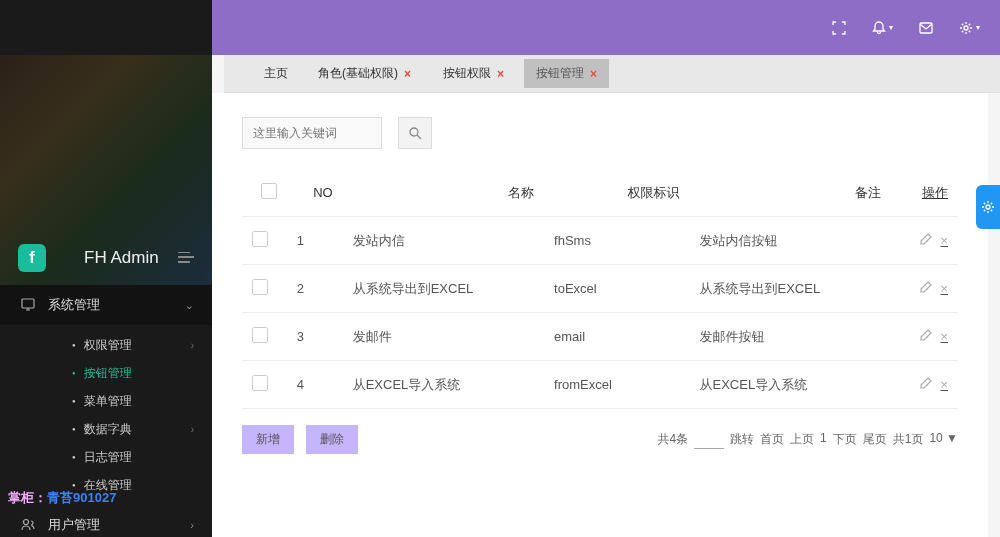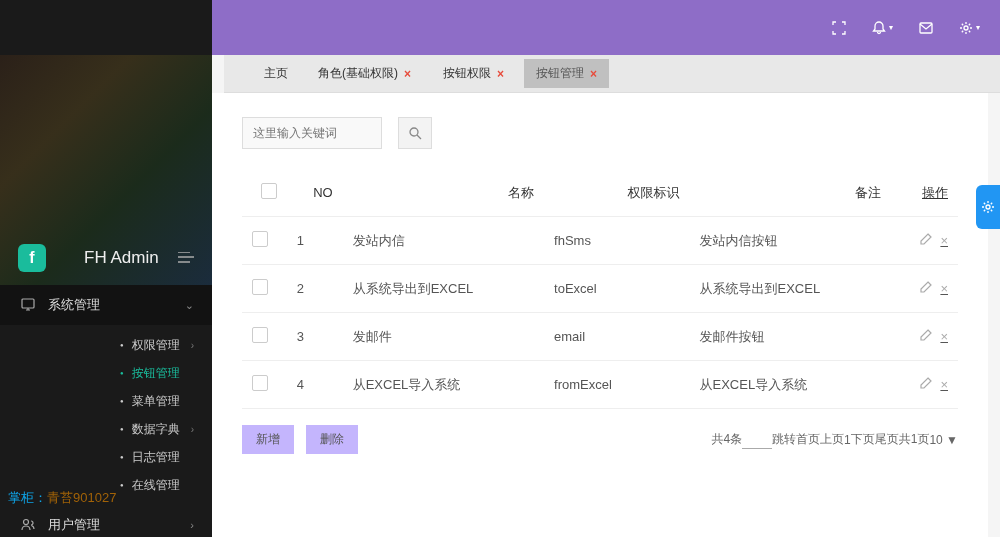--- a/index.html
+++ b/index.html
@@ -13,28 +13,28 @@
 .brand-logo { width: 28px; height: 28px; background: #1abc9c; border-radius: 6px; display: flex; align-items: center; justify-content: center; color: #fff; font-weight: bold; font-size: 16px; margin-right: 10px; }
 .brand-title { color: #eee; font-size: 17px; font-weight: 500; margin-left: 28px; }
 .brand-menu { position: absolute; right: 18px; color: #aaa; font-size: 16px; }
 
 .nav-section { height: 40px; display: flex; align-items: center; padding: 12px 18px; color: #ddd; cursor: pointer; font-size: 13px; }
 .nav-section.top { background: rgba(0,0,0,0.3); }
 .nav-icon { width: 20px; display: inline-flex; justify-content: center; margin-right: 10px; color: #aaa; font-size: 14px; }
 .nav-chevron { margin-left: auto; color: #888; font-size: 11px; }
 
 .subnav { padding: 6px 0; }
-.subnav-item { height: 28px; display: flex; align-items: center; padding-left: 72px; font-size: 12px; color: #ccc; cursor: pointer; position: relative; margin-left: 48px; }
+.subnav-item { height: 28px; display: flex; align-items: center; padding-left: 72px; font-size: 12px; color: #ccc; cursor: pointer; position: relative; }
 .subnav-item.active { color: #1abc9c; }
 .subnav-item .dot { margin-right: 8px; font-size: 6px; }
 .subnav-chevron { position: absolute; right: 18px; color: #777; font-size: 10px; }
 
 .footer-note { position: absolute; bottom: 30px; left: 8px; font-size: 13px; }
-.footer-note .lbl { color: #0ea5e9; }
-.footer-note .val { color: #a16207; }
+.footer-note .lbl { color: #f0abfc; font-weight: bold; }
+.footer-note .val { color: #3b82f6; font-weight: bold; }
 
 .topbar { position: absolute; left: 212px; top: 0; right: 0; height: 55px; background: #8e6dc7; display: flex; align-items: center; justify-content: flex-end; padding: 0 20px; gap: 26px; }
 .top-icon { color: #fff; font-size: 15px; cursor: pointer; display: flex; align-items: center; }
 .top-icon .caret { font-size: 8px; margin-left: 3px; }
 
 .tabs { position: absolute; left: 224px; top: 55px; right: 0; height: 38px; background: #e8e8e8; border-bottom: 1px solid #ddd; display: flex; align-items: center; padding-left: 30px; gap: 8px; }
 .tab { padding: 6px 12px; font-size: 12px; color: #333; background: transparent; cursor: pointer; position: relative; display: flex; align-items: center; }
 .tab.home { padding: 6px 10px; }
 .tab .x { color: #e74c3c; font-size: 12px; margin-left: 6px; font-weight: bold; }
 .tab.active { background: #c0c0c0; color: #555; }
@@ -52,21 +52,21 @@
 .col-no { width: 50px; text-align: center; }
 .col-name { width: 180px; }
 .col-perm { width: 130px; }
 .col-remark { width: 180px; }
 .col-ops { width: 60px; text-align: right; text-decoration: underline; }
 .checkbox { width: 16px; height: 16px; border: 1px solid #ccc; display: inline-block; border-radius: 2px; background: #fff; }
 .op-icons { color: #aaa; display: flex; gap: 8px; justify-content: flex-end; }
 
 .bottom-row { display: flex; align-items: center; margin-top: 16px; gap: 12px; }
 .btn-small { padding: 6px 14px; background: #c4b5fd; border: none; font-size: 12px; color: #555; cursor: pointer; }
-.pager { font-size: 12px; color: #666; display: flex; align-items: center; }
+.pager { font-size: 12px; color: #666; display: flex; align-items: flex-start; gap: 6px; }
 .pager input { width: 30px; height: 18px; border: none; border-bottom: 1px solid #aaa; background: transparent; text-align: center; }
 .pager .link { cursor: pointer; }
 
 .side-tab { position: absolute; right: 0; top: 185px; width: 24px; height: 44px; background: #2196f3; border-radius: 6px 0 0 6px; display: flex; align-items: center; justify-content: center; color: #fff; cursor: pointer; z-index: 5; }
 
 svg { display: block; }
 </style>
 </head>
 <body>
 

